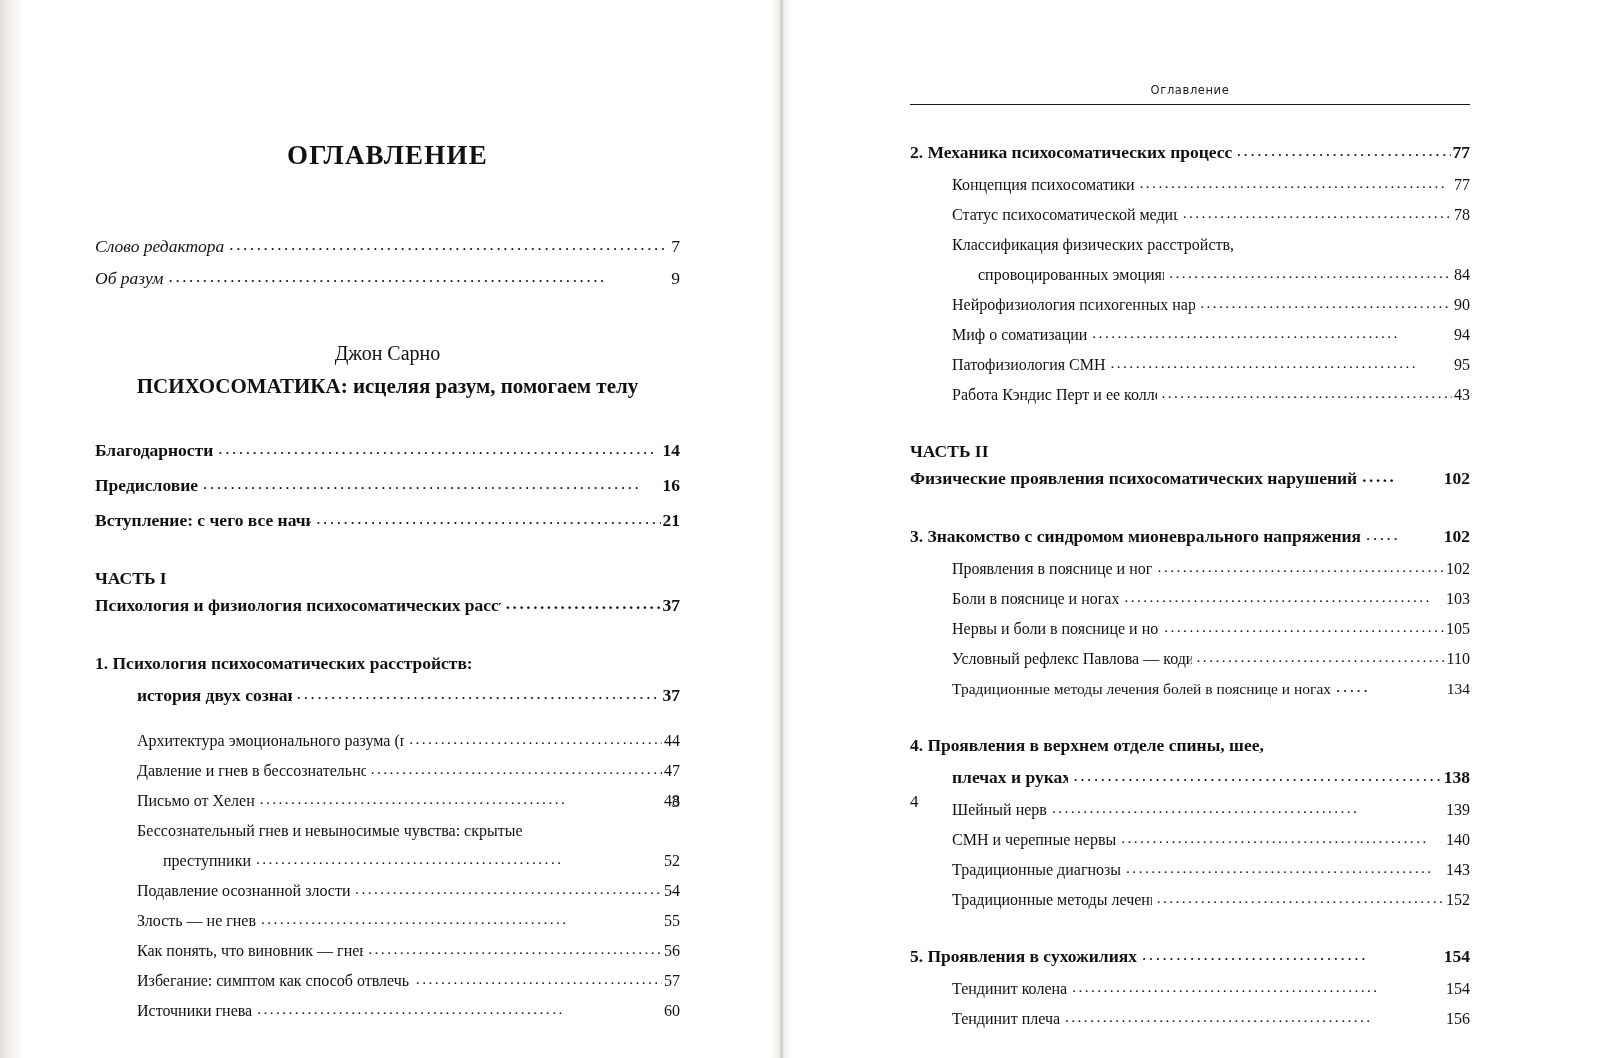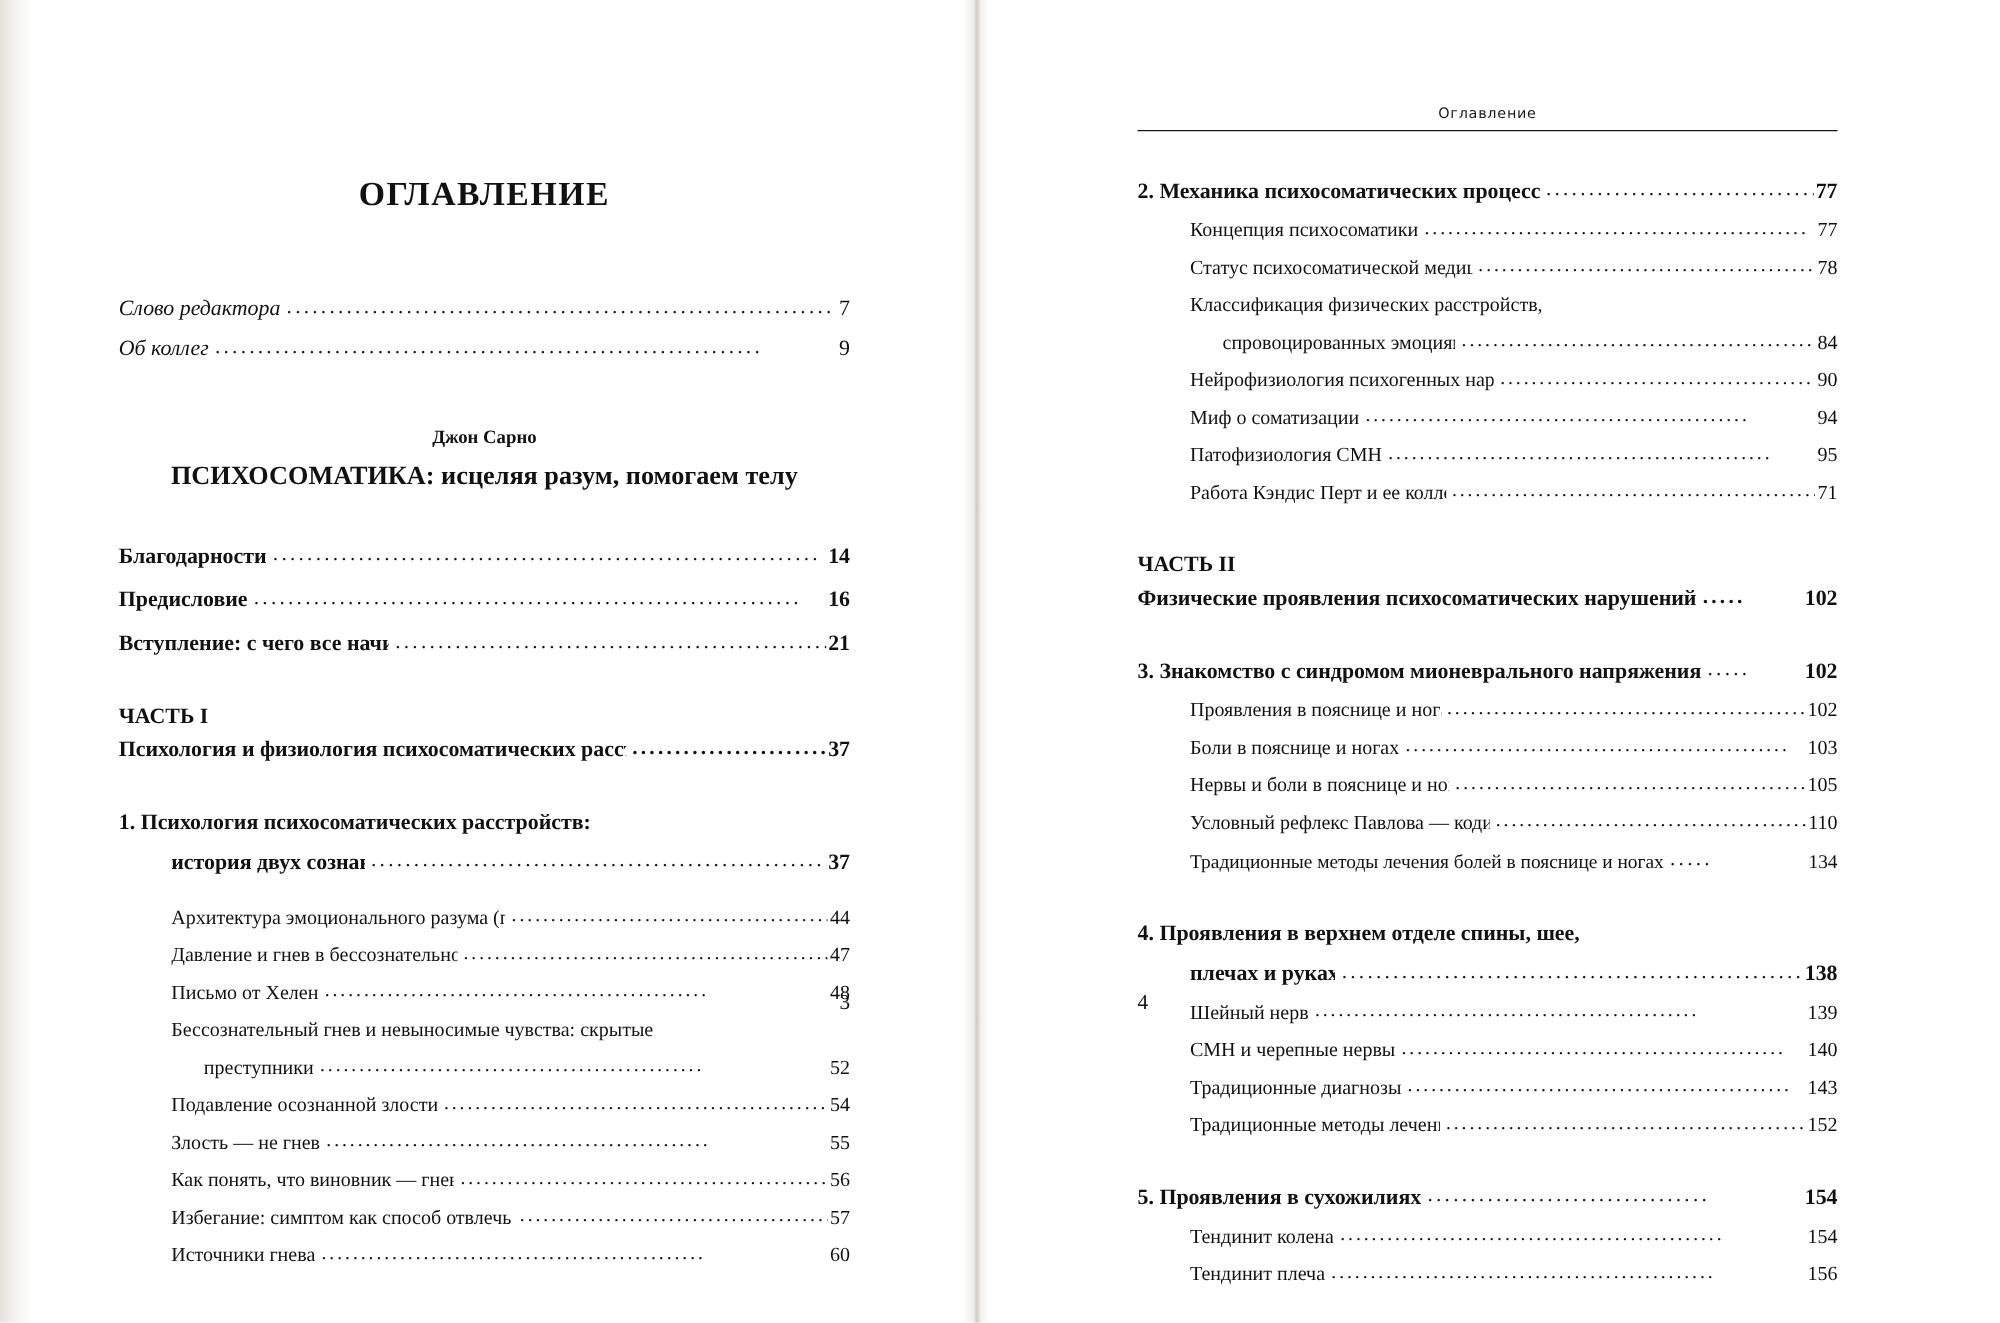--- a/index.html
+++ b/index.html
@@ -109,22 +109,22 @@
   .lvl2 .dots { letter-spacing: 2.4px; font-size: 15.5px; }
   .lvl3 { font-size: 15.5px; padding-left: 42px; line-height: 25px; justify-content: space-between; }
 
   .indent-cont { padding-left: 42px; }
 
   .author-block {
     text-align: center;
     margin: 50px 0 38px 0;
   }
   .author-block .name {
-    font-weight: bold;
-    font-size: 15px;
+    font-weight: normal;
+    font-size: 20px;
     margin-bottom: 9px;
   }
   .author-block .book {
     font-weight: bold;
     font-size: 21px;
   }
 
   .part {
     font-weight: bold;
     font-size: 17.5px;
@@ -152,21 +152,21 @@
 
     <div class="spacer-lg"></div>
 
     <div class="entries">
       <div class="row italic">
         <span class="txt">Слово редактора</span>
         <span class="dots">................................................................</span>
         <span class="pg">7</span>
       </div>
       <div class="row italic">
-        <span class="txt">Об коллег</span>
+        <span class="txt">Об разум</span>
         <span class="dots">................................................................</span>
         <span class="pg">9</span>
       </div>
     </div>
 
     <div class="author-block">
       <div class="name">Джон Сарно</div>
       <div class="book">ПСИХОСОМАТИКА: исцеляя разум, помогаем телу</div>
     </div>
 
@@ -315,21 +315,21 @@
         <span class="pg">94</span>
       </div>
       <div class="row lvl2">
         <span class="txt">Патофизиология СМН</span>
         <span class="dots">.................................................</span>
         <span class="pg">95</span>
       </div>
       <div class="row lvl2">
         <span class="txt">Работа Кэндис Перт и ее коллег</span>
         <span class="dots">.................................................</span>
-        <span class="pg">71</span>
+        <span class="pg">43</span>
       </div>
     </div>
 
     <div class="spacer-md"></div>
 
     <div class="part">
       <div>ЧАСТЬ II</div>
       <div class="row bold">
         <span class="txt">Физические проявления психосоматических нарушений</span>
         <span class="dots">.....</span>

